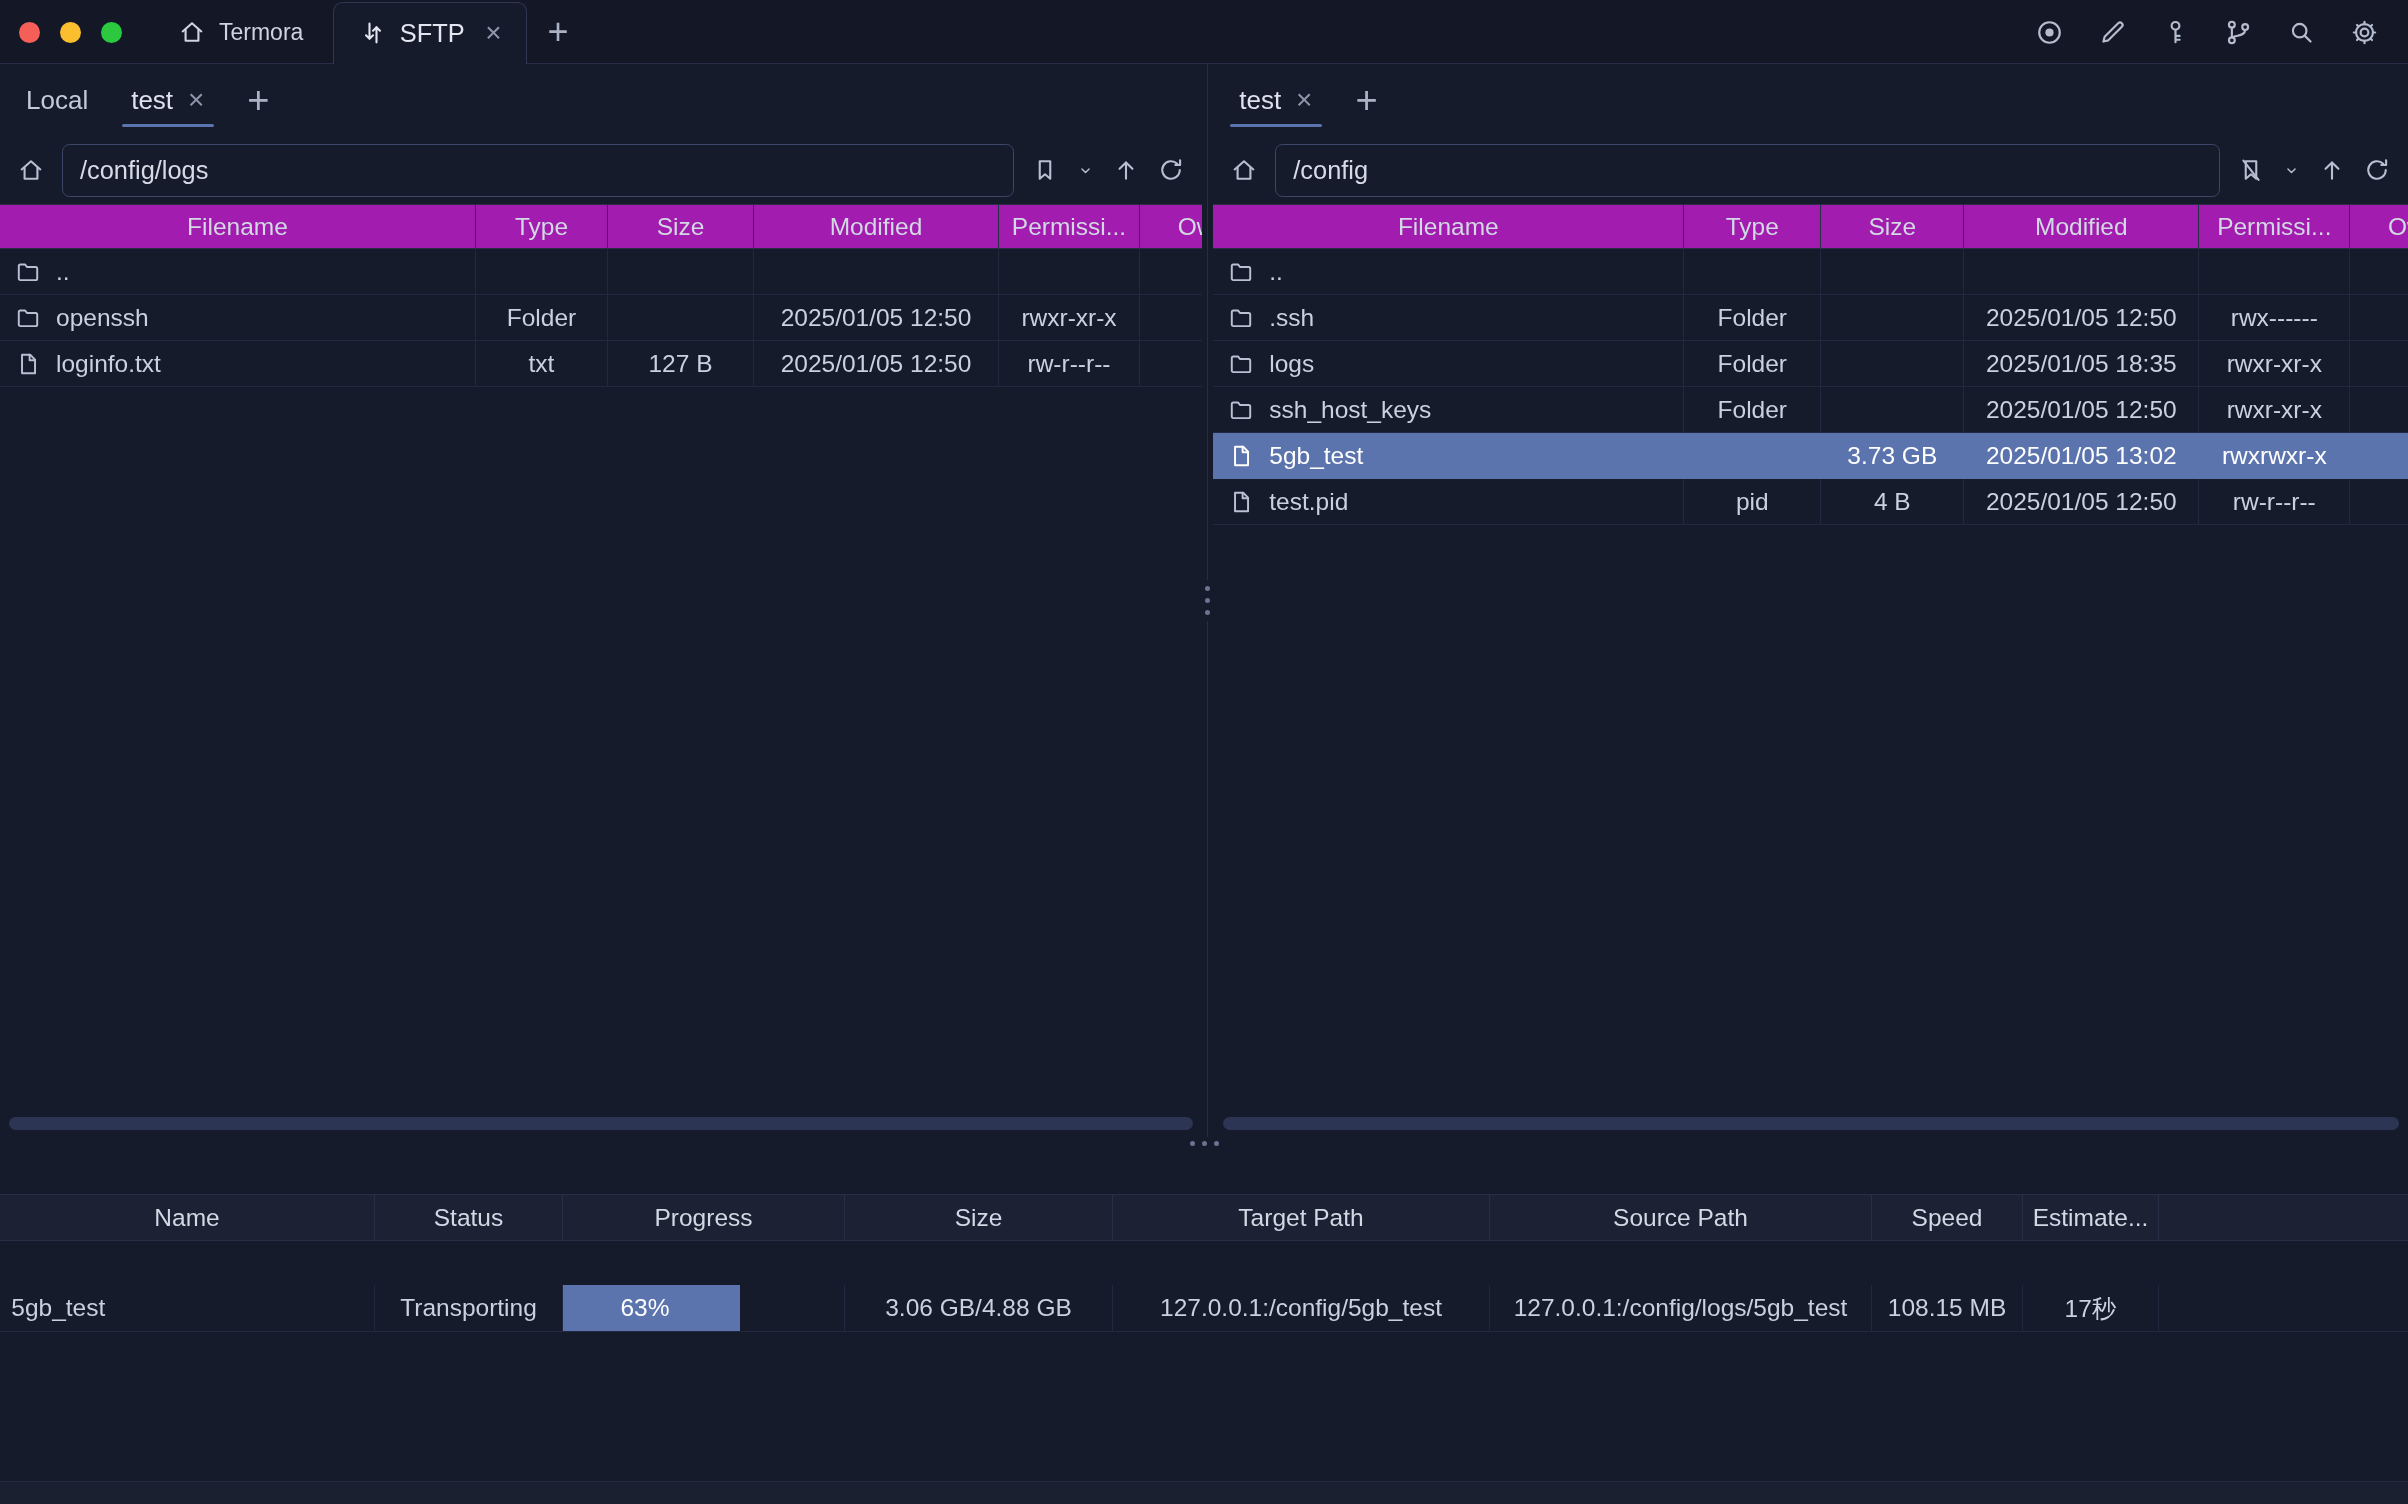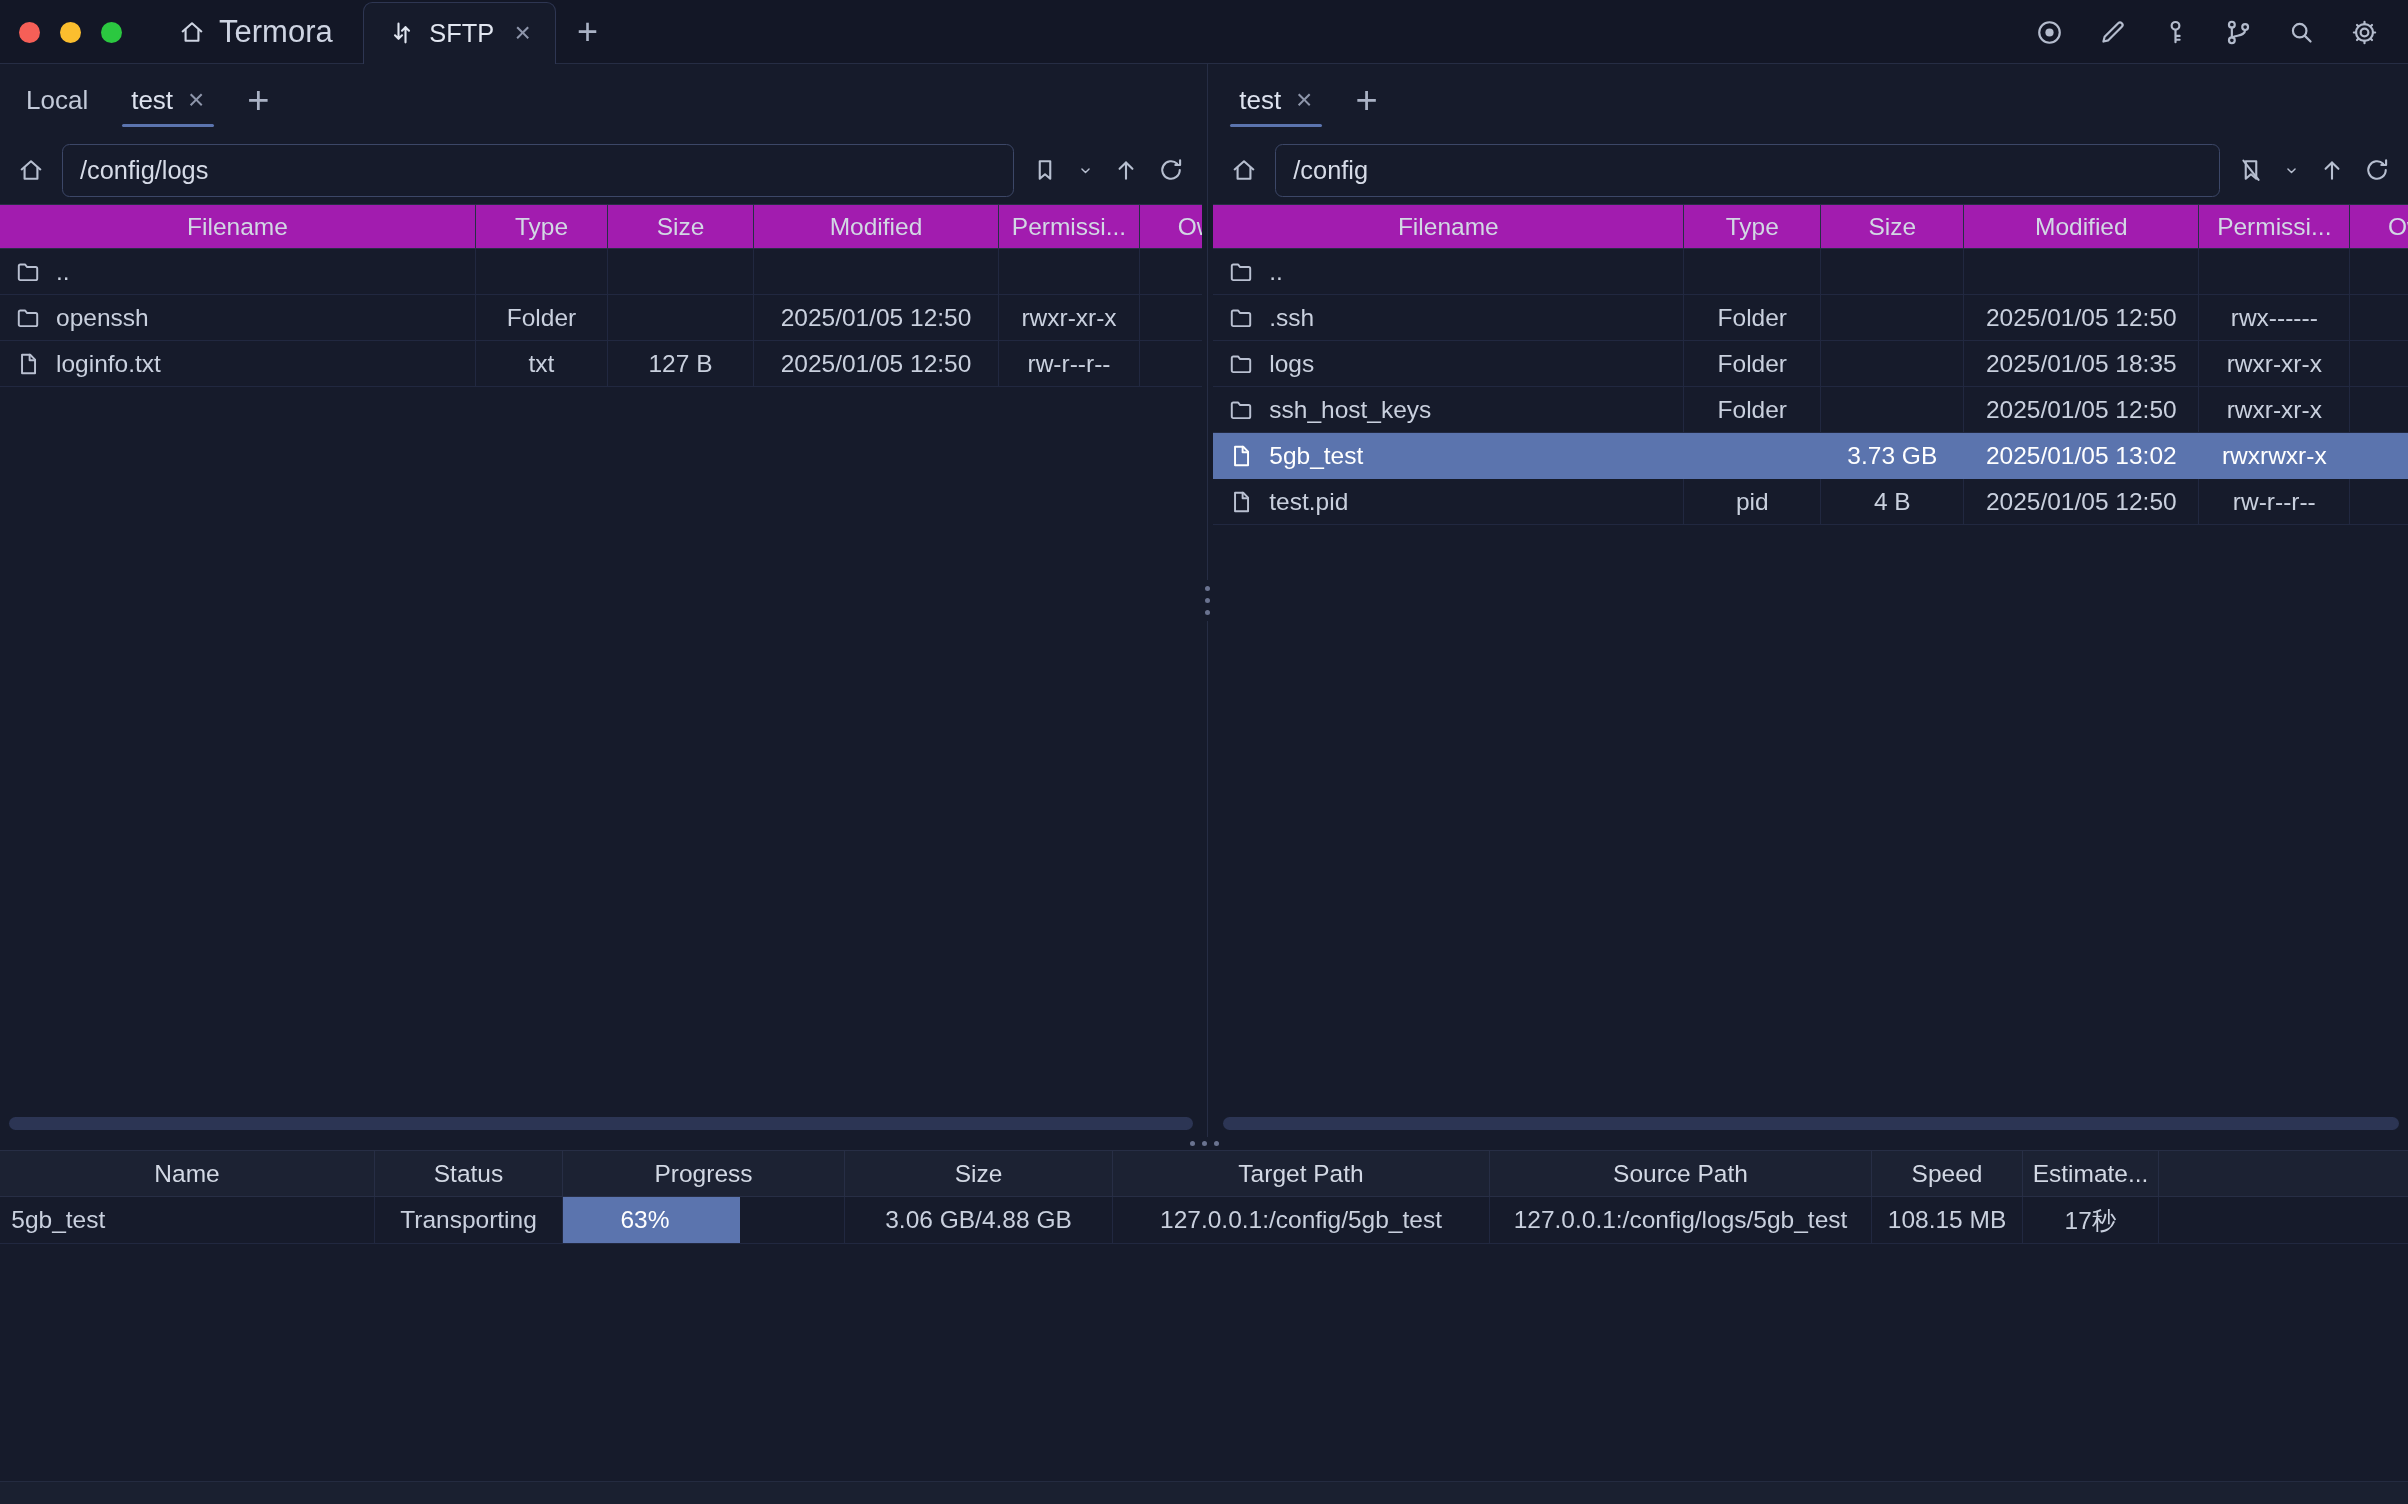--- a/index.html
+++ b/index.html
@@ -8,21 +8,21 @@
   .window { width:2409px; height:1505px; display:flex; flex-direction:column; }
   .ic { width:28px; height:28px; display:block; }
   svg { fill:none; stroke:currentColor; stroke-width:1.8; stroke-linecap:round; stroke-linejoin:round; }
 
   
   .titlebar { flex:0 0 64px; display:flex; align-items:stretch; background:#131726; position:relative; }
   .titlebar::after { content:""; position:absolute; left:0; right:0; bottom:0; height:0.9px; background:#262d44; }
   .traffic { display:flex; align-items:center; gap:20px; padding:0 26px 0 19px; }
   .light { width:21px; height:21px; border-radius:50%; }
   .light.red{background:#f65f57;} .light.yellow{background:#fbbe2e;} .light.green{background:#2bc840;}
-  .app-tab { display:flex; align-items:center; gap:13px; padding:0 30px; font-size:31px; color:#ced4e2; }
+  .app-tab { display:flex; align-items:center; gap:13px; padding:0 30px; font-size:23px; color:#ced4e2; }
   .tab-active { position:relative; z-index:2; display:flex; align-items:center; gap:13px; padding:0 24.5px;
     background:#161b2b; border:0.9px solid #2e3652; border-bottom:0; border-radius:9.4px 9.4px 0 0;
     font-size:25.4px; color:#e1e6f0; margin-top:1.9px; }
   .tclose { font-size:28px; color:#8e96ab; margin-left:7.5px; line-height:1; }
   .newtab-btn { width:62px; display:flex; align-items:center; justify-content:center; font-size:36px; color:#aab2c5; }
   .tb-icons { margin-left:auto; display:flex; align-items:center; gap:34px; padding-right:30px; color:#b4bccd; }
   .tb-icons .ic { width:29px; height:29px; }
 
   
   .main { flex:0 0 1073px; display:flex; position:relative; }
@@ -63,21 +63,21 @@
   .cell.fname { justify-content:flex-start; padding-left:15px; gap:15px; }
   .fname .ic { width:26px; height:26px; flex:0 0 26px; color:#b9c0d1; }
   .fbody .frow.selected .cell { background:#5b74ae; color:#ffffff; border-color:#5b74ae; }
   .frow.selected .fname .ic { color:#ffffff; }
 
   .pane-scroll { position:absolute; left:9.4px; right:9.4px; bottom:7.5px; height:12.2px; border-radius:6.6px; background:#2c3554; }
 
   
   .hdivider { flex:0 0 13px; display:flex; align-items:center; justify-content:center; position:relative; }
   .transfers { font-size:24.5px; }
-  .trow { display:grid; grid-template-columns:375px 188px 282px 268px 377px 382px 151px 136px 1fr; }
+  .trow { display:grid; grid-template-columns:375px 188px 282px 268px 377px 382px 151px 136px 1fr;margin-top:44px; }
   .thead .cell { height:47px; background:#1c2233; border-top:0.9px solid #272e45; border-bottom:0.9px solid #272e45;
     border-right:0.9px solid #272e45; display:flex; align-items:center; justify-content:center; color:#d2d8e4; }
   .thead .cell:last-child { border-right:none; }
   .tbody .cell { height:47px; border-bottom:0.9px solid #212840; border-right:0.9px solid #212840;
     display:flex; align-items:center; justify-content:center; color:#c9d0de; }
   .tbody .cell:last-child { border-right:none; }
   .cell.tname { justify-content:flex-start; padding-left:11.3px; }
   .cell.progress { padding:0; display:block; }
   .progress-fill { height:100%; background:#5b74ae; display:flex; align-items:center; justify-content:center;
     padding-right:13px; color:#ffffff; }

